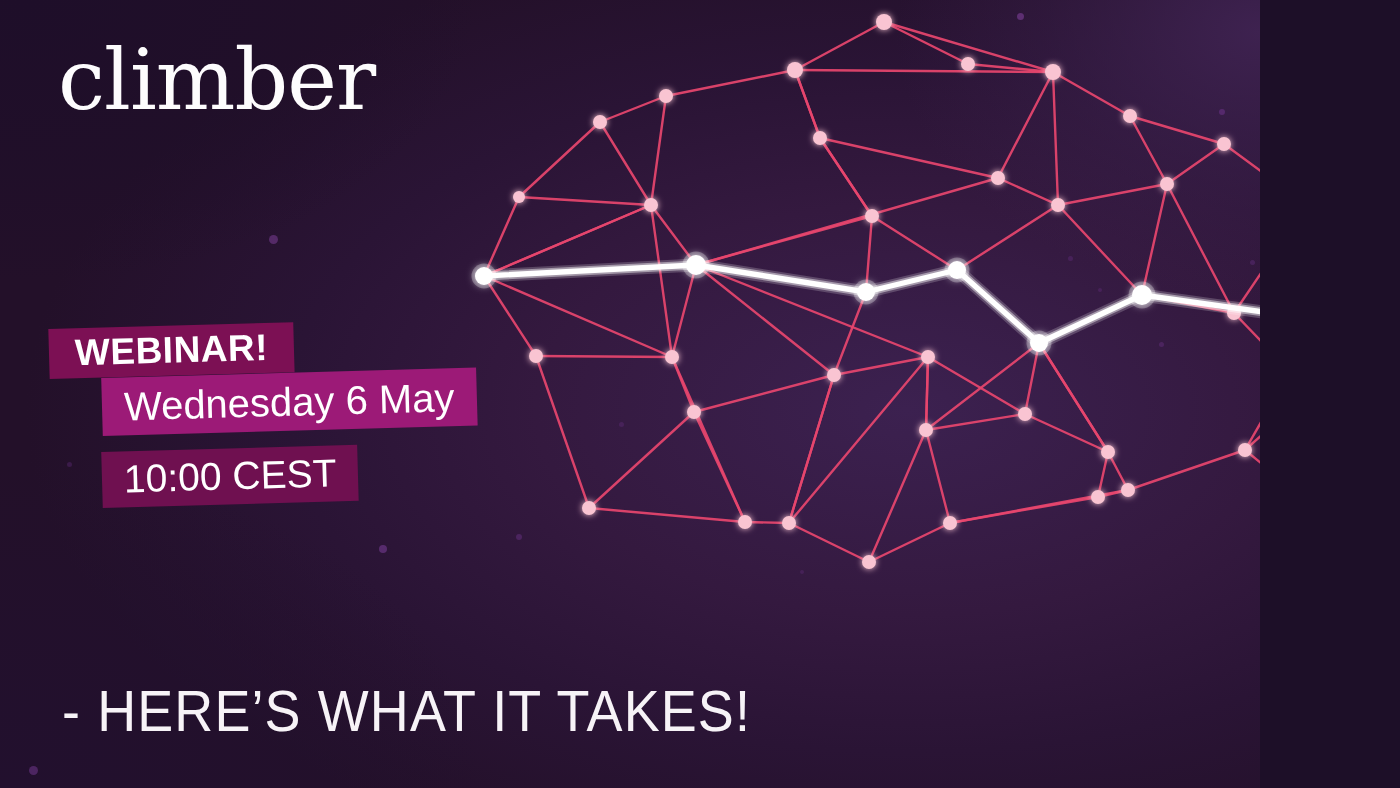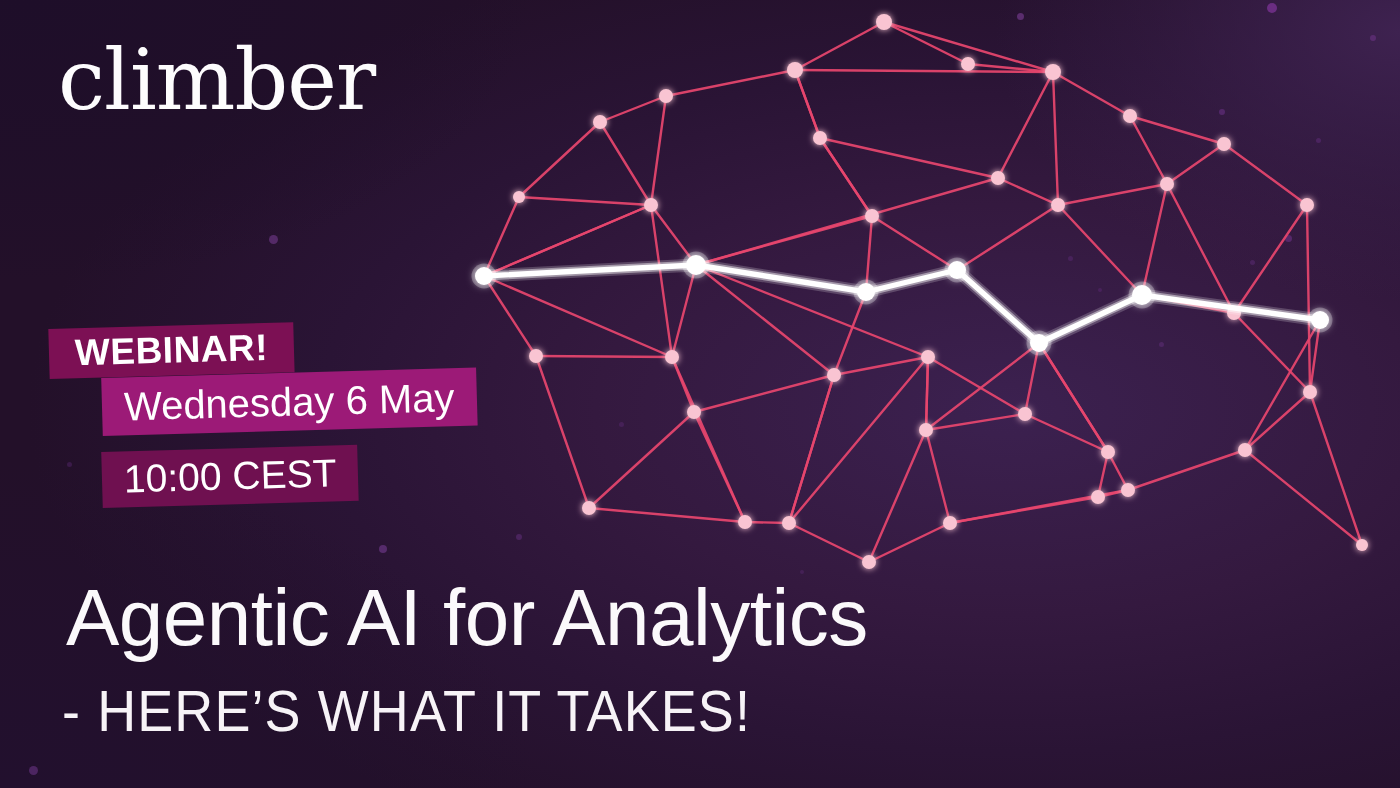--- a/index.html
+++ b/index.html
@@ -7,21 +7,21 @@
 
   html, body {
     width:1400px; height:788px;
     background:#1d0f28;
     font-family:"Liberation Sans", sans-serif;
     overflow:hidden;
   }
 
   #banner {
     position:relative;
-    width:1400px; height:788px;
+    width:1260px; height:788px;
     overflow:hidden;
     background:#c2410c;
   }
 
   
   .bg-base {
     position:absolute; inset:0;
     background:
       radial-gradient(ellipse 70% 62% at 72% 52%, #3c2150 0%, #34193f 42%, #2a1435 70%, #231029 100%);
   }
@@ -325,16 +325,15 @@
   <div class="badge" id="badge-webinar" style="background: rgb(124, 16, 84);">
     <span>WEBINAR!</span>
   </div>
   <div class="badge" id="badge-date" style="background: rgb(156, 26, 119);">
     <span>Wednesday 6 May</span>
   </div>
   <div class="badge" id="badge-time" style="background: rgb(111, 16, 80);">
     <span>10:00 CEST</span>
   </div>
 
-  <div id="headline">Agentic AI for Analytics</div>
   <div id="subhead">- HERE’S WHAT IT TAKES!</div>
 
 </div>
 
 </body></html>

